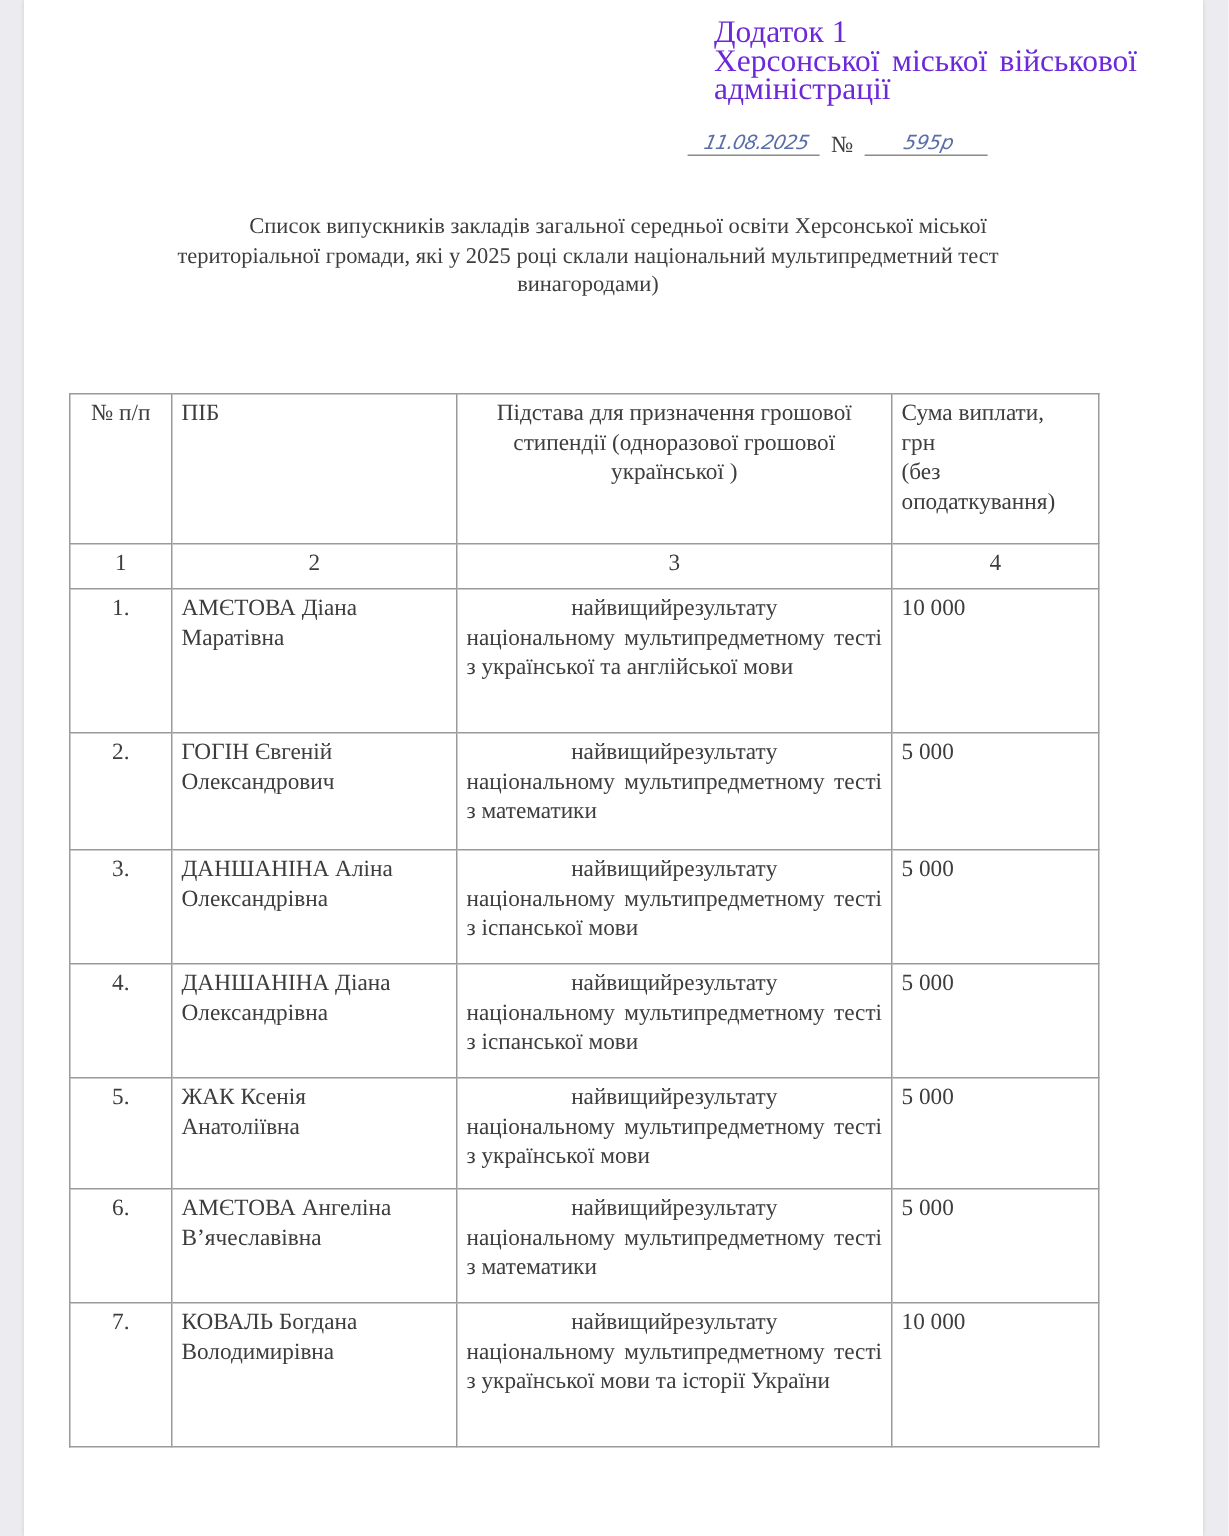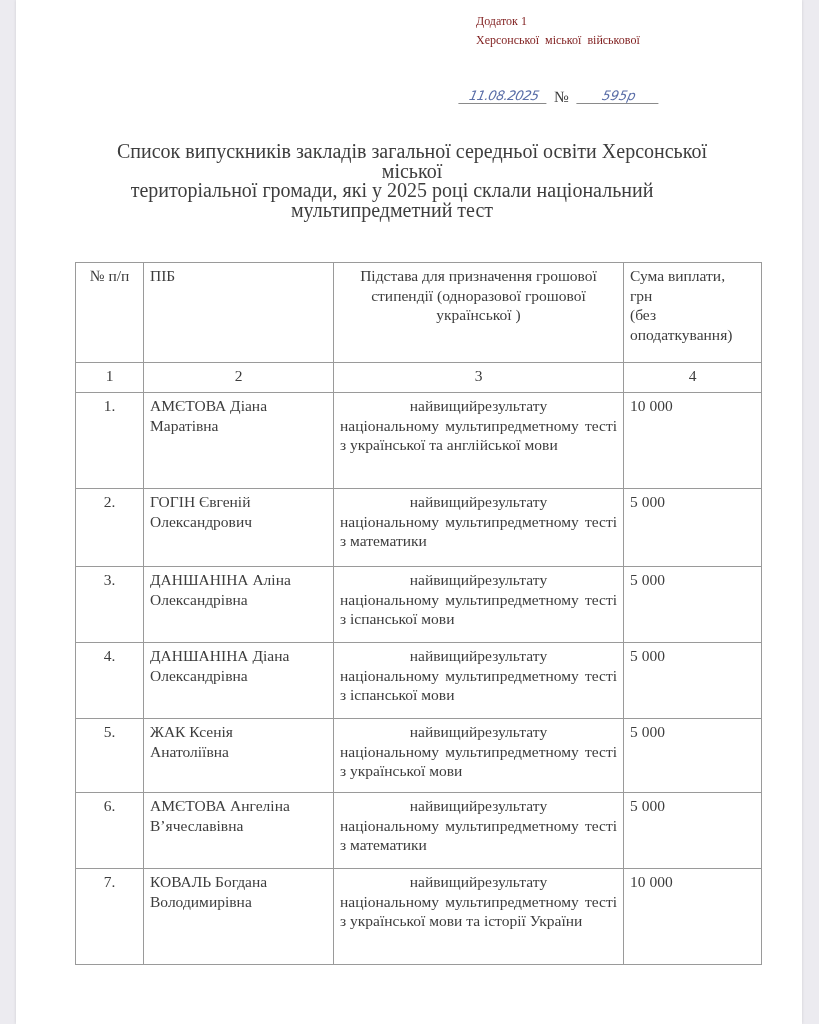--- a/index.html
+++ b/index.html
@@ -10,21 +10,21 @@
     color: #3a3a3a;
     position: relative;
   }
   .sheet {
     position: absolute; left: 16px; top: 0; width: 786px; height: 1024px;
     background: #ffffff;
     box-shadow: 0 0 3px rgba(0,0,0,0.12);
   }
   .appendix {
     position: absolute; left: 476px; top: 12px; width: 300px;
-    font-size: 12px; line-height: 19px; color: #7f1d1d;
+    font-size: 21px; line-height: 19px; color: #6d28d9;
   }
   .appendix div { white-space: nowrap; }
   .appendix .word-gap { word-spacing: 3px; }
   .signline {
     position: absolute; left: 460px; top: 88px; width: 220px; height: 22px;
     font-size: 15.5px; color: #3d3d3d;
   }
   .signline .date {
     position: absolute; left: 0; top: 0; width: 88px;
     border-bottom: 1px solid #8a8a8a;
@@ -35,28 +35,28 @@
   .signline .no-label { position: absolute; left: 94px; top: 0; }
   .signline .num {
     position: absolute; left: 118px; top: 0; width: 82px;
     border-bottom: 1px solid #8a8a8a;
     font-family: "DejaVu Sans", sans-serif; font-style: italic;
     font-size: 13px; color: #5a6ea8;
     text-align: center; transform: skewX(-12deg);
   }
   .title {
     position: absolute; left: 52px; top: 142px; width: 680px;
-    text-align: center; font-size: 20px; line-height: 19.5px; color: #3d3d3d;
+    text-align: center; font-size: 15px; line-height: 19.5px; color: #3d3d3d;
   }
   .title .indent { padding-left: 40px; }
   table.grid {
     position: absolute; left: 46px; top: 262px;
     border-collapse: collapse; table-layout: fixed;
     width: 684px;
-    font-size: 15.5px; color: #3d3d3d; margin-left: 29px;
+    font-size: 15.5px; color: #3d3d3d;
   }
   table.grid td, table.grid th {
     border: 1px solid #9a9a9a;
     vertical-align: top;
     padding: 3px 6px;
     font-weight: normal;
     line-height: 19.5px;
   }
   .c1 { width: 55px; text-align: center; }
   .c2 { width: 177px; text-align: left; }
@@ -80,31 +80,33 @@
   .basis-first { display: flex; justify-content: center; }
 </style>
 </head>
 <body>
 
 <div class="sheet"></div>
 
 <div class="appendix">
   <div>Додаток 1</div>
   <div class="word-gap">Херсонської міської військової</div>
+  <div>адміністрації</div>
 </div>
 
 <div class="signline">
   <span class="date">11.08.2025</span>
   <span class="no-label">№</span>
   <span class="num">595р</span>
 </div>
 
 <div class="title">
   <div class="indent">Список  випускників закладів загальної середньої освіти Херсонської міської</div>
   <div>територіальної громади, які у 2025 році склали національний мультипредметний тест</div>
+  <div>винагородами)</div>
 </div>
 
 <table class="grid">
   <thead>
     <tr class="hdr">
       <th class="c1">№ п/п</th>
       <th class="c2">ПІБ</th>
       <th class="c3">Підстава для призначення грошової стипендії (одноразової грошової української )</th>
       <th class="c4">
         <div>Сума виплати,</div>

